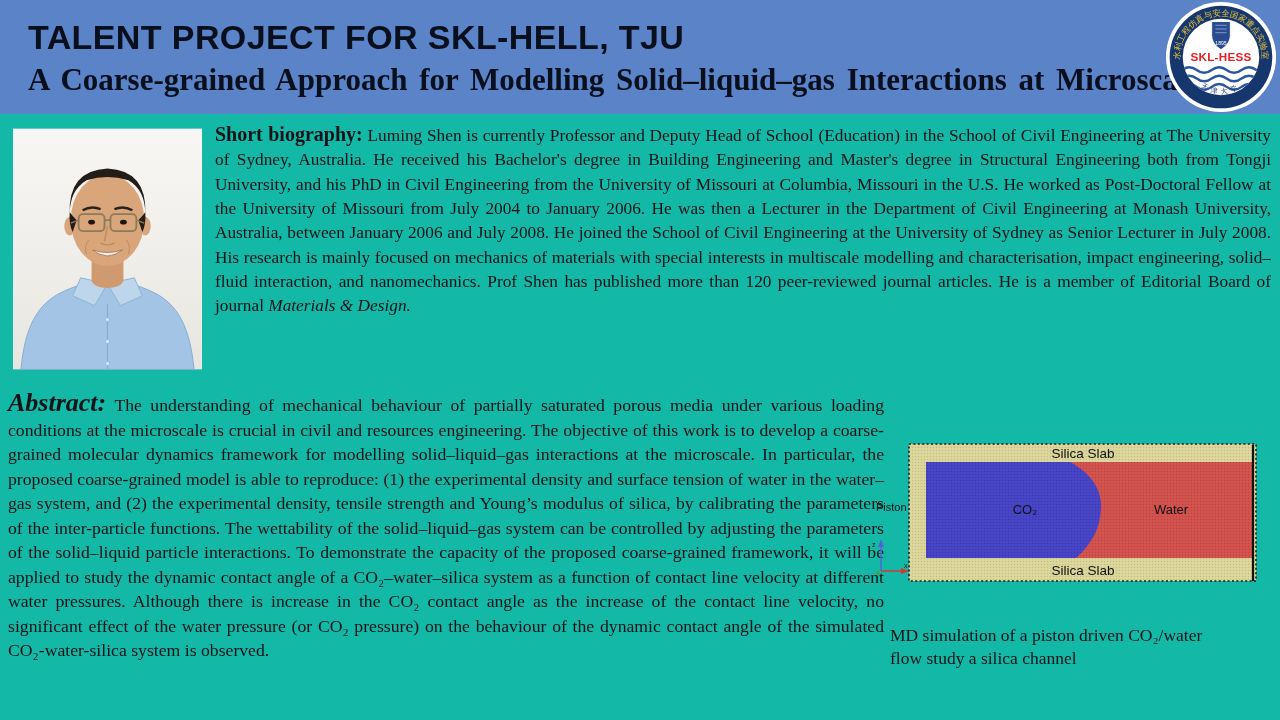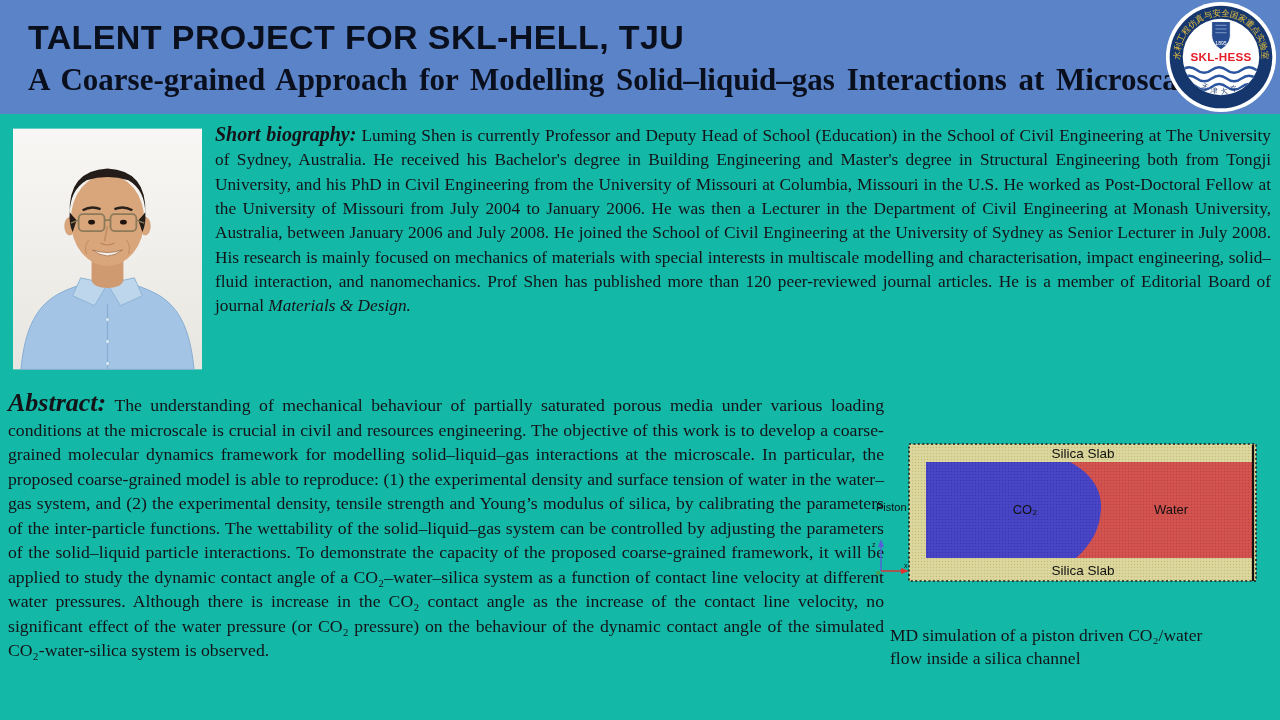--- a/index.html
+++ b/index.html
@@ -14,21 +14,21 @@
       font-weight:bold; font-size:34px; letter-spacing:0.4px; color:#0a0f1e; white-space:nowrap; }
   .banner .subtitle { position:absolute; left:28px; top:62px;
       font-family:"Liberation Serif","DejaVu Serif",serif;
       font-weight:bold; font-size:31px; word-spacing:4px; color:#0a0f1e; white-space:nowrap; }
   .logo { position:absolute; top:1px; right:3px; width:112px; height:112px; }
 
   
   .photo { position:absolute; left:13px; top:128px; width:189px; height:242px; }
   .bio { position:absolute; left:215px; top:122px; width:1056px;
          font-size:17.3px; line-height:24.35px; text-align:justify; color:#131318; }
-  .bio .lead { font-weight:bold; font-style:italic; font-size:20px; }
+  .bio .lead { font-weight:bold; font-size:20px; }
   .bio em { }
 
   
   .abstract { position:absolute; left:8px; top:391px; width:876px;
               font-size:17.7px; line-height:24.55px; text-align:justify; color:#131318; }
   .abstract .lead { font-weight:bold; font-style:italic; font-size:26px; }
 
   
   .fig-wrap { position:absolute; left:866px; top:435px; width:400px; height:160px; }
   .sim-svg { position:absolute; left:42px; top:8px; }
@@ -167,16 +167,16 @@
       <line x1="345" y1="2" x2="345" y2="138" stroke="#111" stroke-width="2.2"></line>
       <text x="175" y="15" font-size="13.5" text-anchor="middle" class="fig-text">Silica Slab</text>
       <text x="175" y="132" font-size="13.5" text-anchor="middle" class="fig-text">Silica Slab</text>
       <text x="117" y="71" font-size="13" text-anchor="middle" class="fig-text" font-family="'DejaVu Sans',sans-serif">CO₂</text>
       <text x="263" y="71" font-size="13" text-anchor="middle" class="fig-text">Water</text>
     </svg>
   </div>
 
   <div class="fig-caption">
     <div>MD simulation of a piston driven CO₂/water</div>
-    <div>flow inside a silica channel</div>
+    <div>flow study a silica channel</div>
   </div>
 
 </div>
 
 </body></html>

